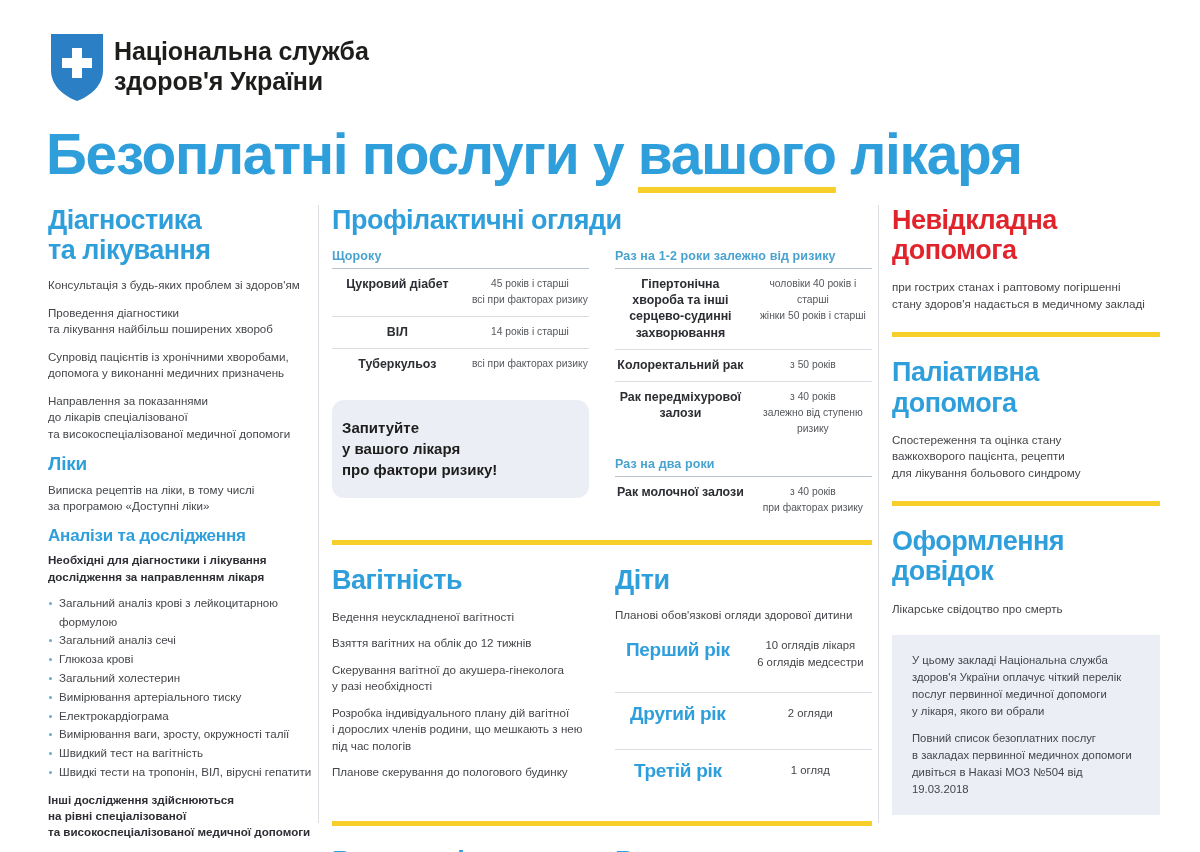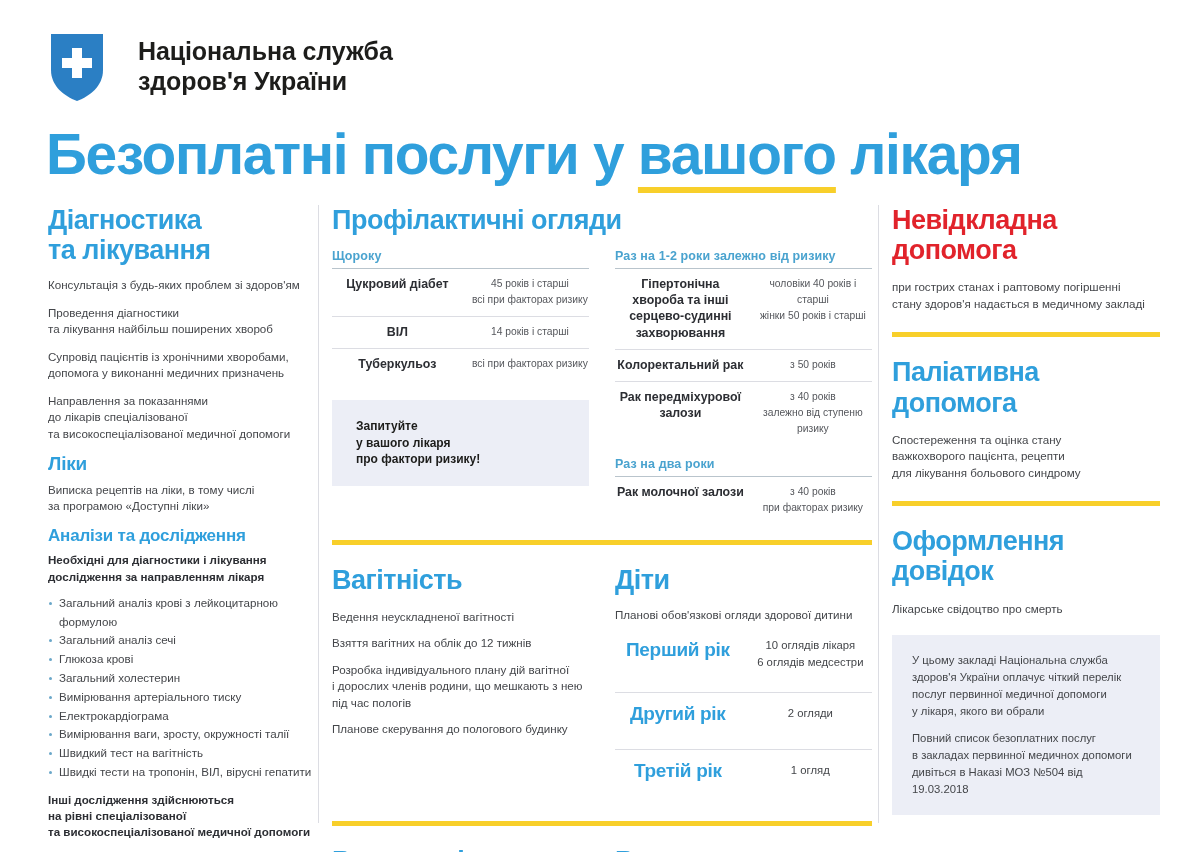--- a/index.html
+++ b/index.html
@@ -6,21 +6,21 @@
   html, body {
     width: 1200px; height: 852px;
     background: #ffffff;
     font-family: "Liberation Sans", "DejaVu Sans", sans-serif;
     color: #3c3c3b;
     overflow: hidden;
   }
   .poster { position: relative; width: 1200px; height: 852px; padding: 0; }
 
   
-  .logo-row { position: absolute; left: 48px; top: 30px; display: flex; align-items: center; gap: 32px; }
+  .logo-row { position: absolute; left: 48px; top: 30px; display: flex; align-items: center; gap: 8px; }
   .shield { width: 58px; height: 72px; flex: 0 0 58px; }
   .logo-text { font-size: 25px; line-height: 1.2; font-weight: bold; color: #1d1d1b; letter-spacing: -0.1px; }
 
   
   .main-title {
     position: absolute; left: 46px; top: 124px; width: 1110px;
     font-size: 58px; font-weight: bold; color: #2f9fdc;
     letter-spacing: -1.3px; line-height: 1.05; white-space: nowrap;
     transform: scaleX(0.98); transform-origin: left center;
   }
@@ -64,22 +64,22 @@
     font-size: 11.6px; line-height: 1.62; color: #44464a;
     padding-left: 11px; position: relative;
   }
   ul.dots li::before {
     content: ""; position: absolute; left: 1px; top: 8px;
     width: 3px; height: 3px; border-radius: 50%; background: #6aa7c9;
   }
 
   
   .callout {
-    background: #eceef6; padding: 18px 24px;
-    font-size: 12px; font-weight: bold; line-height: 1.38; color: #1d1d1b;
+    background: #eceef6; padding: 18px 10px;
+    font-size: 15px; font-weight: bold; line-height: 1.38; color: #1d1d1b; border-radius: 12px;
   }
   .infobox {
     background: #eceef6; padding: 17px 20px;
   }
   .infobox p { font-size: 11.3px; line-height: 1.5; color: #44464a; margin-bottom: 10px; }
   .infobox p:last-child { margin-bottom: 0; }
 
   
   .ydiv { height: 5px; background: #f8cf2a; }
 
@@ -236,20 +236,22 @@
 
     <div class="spacer-16"></div>
     <div class="ydiv"></div>
     <div class="spacer-20"></div>
 
     <div class="split">
       <div>
         <h2 class="big" style="margin-bottom:14px">Вагітність</h2>
         <p class="body tight" style="white-space:pre-line">Ведення неускладненої вагітності</p>
         <p class="body tight" style="white-space:pre-line">Взяття вагітних на облік до 12 тижнів</p>
+        <p class="body tight" style="white-space:pre-line">Скерування вагітної до акушера-гінеколога
+у разі необхідності</p>
         <p class="body tight" style="white-space:pre-line">Розробка індивідуального плану дій вагітної
 і дорослих членів родини, що мешкають з нею
 під час пологів</p>
         <p class="body tight" style="white-space:pre-line">Планове скерування до пологового будинку</p>
       </div>
       <div>
         <h2 class="big" style="margin-bottom:12px">Діти</h2>
         <p class="body" style="margin-bottom:6px">Планові обов'язкові огляди здорової дитини</p>
         <table class="tbl tbl-kids">
           <tbody>

